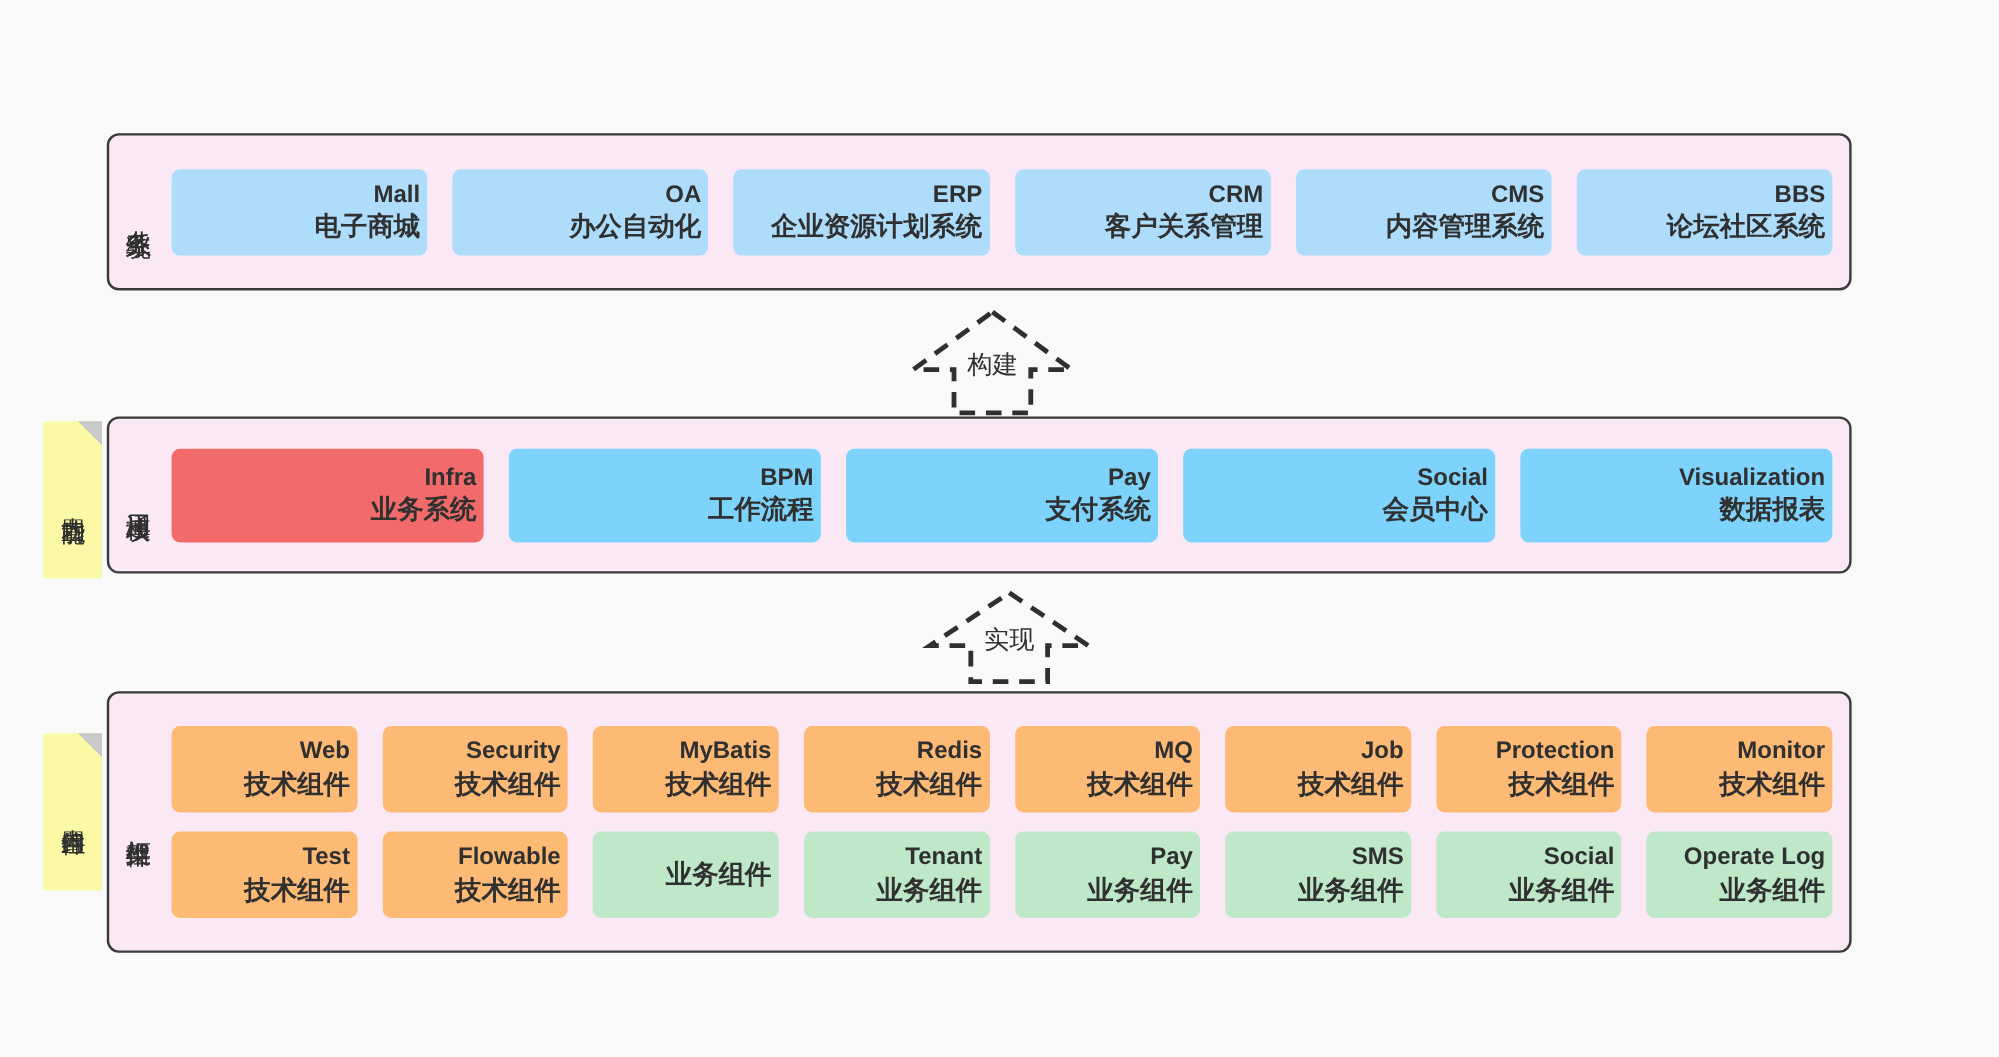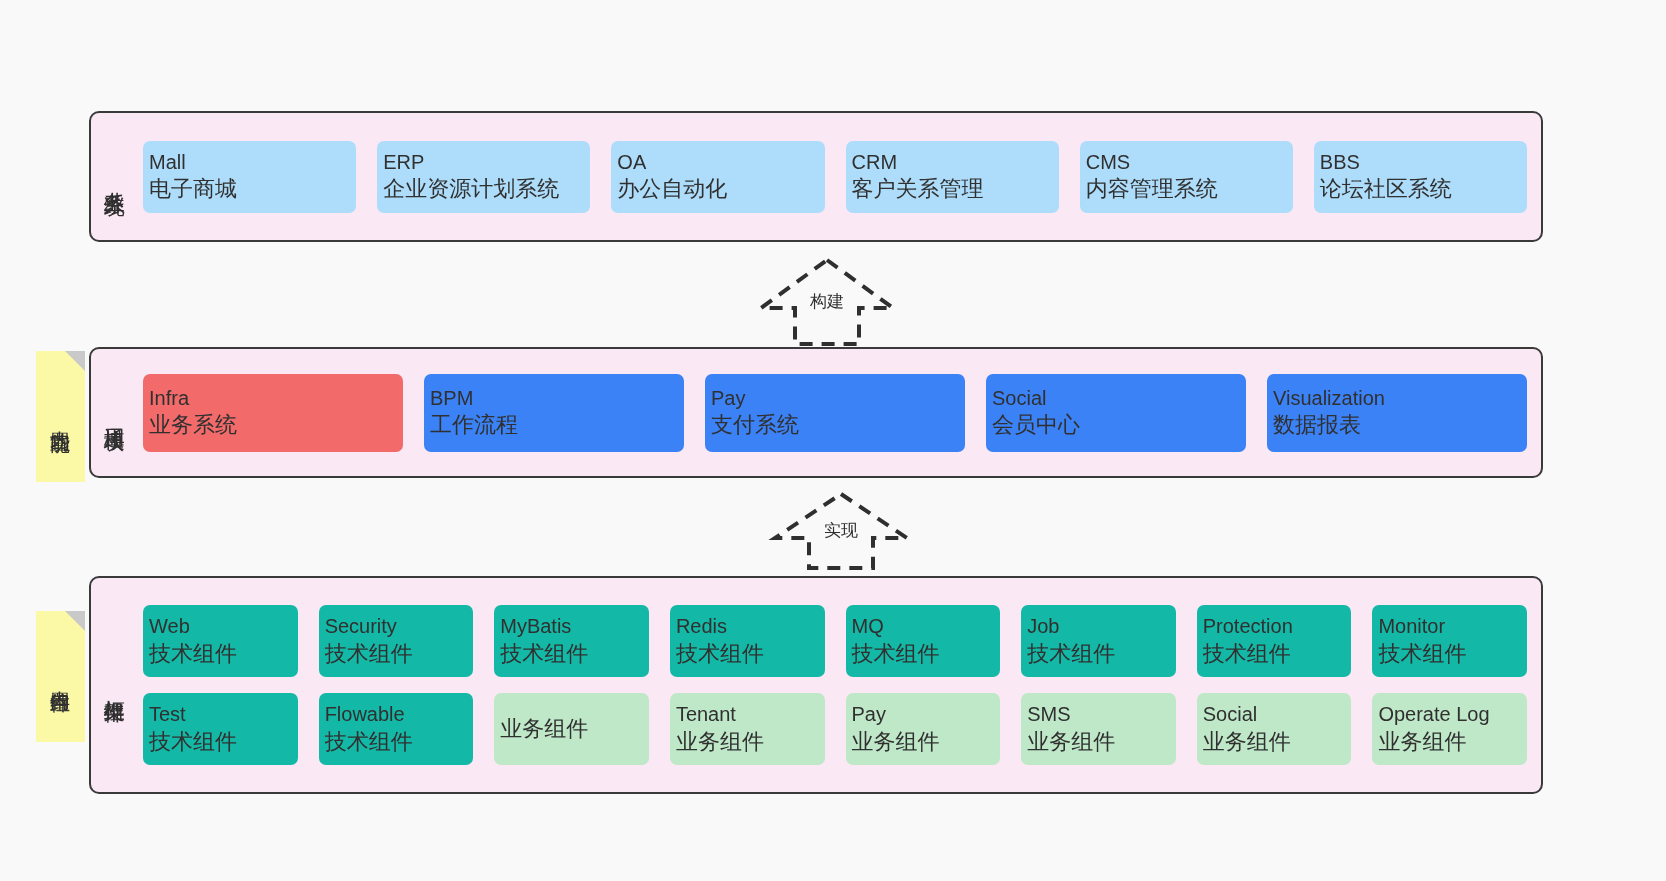--- a/index.html
+++ b/index.html
@@ -49,36 +49,37 @@
   .row{
     display:flex;
     gap:21px;
     justify-content:space-between;
   }
   .card{
     flex:1 1 0;
     border-radius:7px;
     display:flex;
     flex-direction:column;
-    align-items:flex-start;
+    align-items:flex-end;
     justify-content:center;
     text-align:center;
     line-height:1.28;
     box-sizing:border-box;
     padding:4px 6px;
     user-select:none;
+    font-weight:bold;
   }
   .card .en{font-size:20px;color:#303030;}
   .card .cn{font-size:22px;color:#303030;}
 
   
   .c-blue   {background:#aeddfb;}
   .c-red    {background:#f26a6a;}
-  .c-pink   {background:#3b82f6;}
-  .c-green  {background:#14b8a6;}
+  .c-pink   {background:#7dd3fc;}
+  .c-green  {background:#fdba74;}
   .c-lgreen {background:#bfe8c8;}
 
   
   #layer-business{left:89px;top:111px;width:1454px;height:131px;}
   #layer-business .card{height:72px;}
 
   #layer-module{left:89px;top:347px;width:1454px;height:131px;}
   #layer-module .card{height:78px;}
 
   #layer-framework{left:89px;top:576px;width:1454px;height:218px;}
@@ -112,21 +113,21 @@
   #note-module{left:36px;top:351px;height:131px;}
   #note-framework{left:36px;top:611px;height:131px;}
 
   
   .arrow{position:absolute;width:auto;height:auto;}
   .arrow svg{display:block;overflow:visible;}
   .arrow .lbl{
     position:absolute;
     left:0;right:0;
     text-align:center;
-    font-size:17px;
+    font-size:21px;
     color:#303030;
     user-select:none;
     pointer-events:none;
   }
   #arrow-build{left:757px;top:256px;width:140px;height:90px;}
   #arrow-build .lbl{top:34px;}
   #arrow-impl{left:771px;top:490px;width:140px;height:80px;}
   #arrow-impl .lbl{top:29px;}
 </style>
 </head>
@@ -136,26 +137,26 @@
 
   <div class="layer" id="layer-business">
     <div class="layer-title">业务系统</div>
     <div class="layer-body">
       <div class="row">
         <div class="card c-blue">
           <div class="en">Mall</div>
           <div class="cn">电子商城</div>
         </div>
         <div class="card c-blue">
+          <div class="en">OA</div>
+          <div class="cn">办公自动化</div>
+        </div>
+        <div class="card c-blue">
           <div class="en">ERP</div>
           <div class="cn">企业资源计划系统</div>
-        </div>
-        <div class="card c-blue">
-          <div class="en">OA</div>
-          <div class="cn">办公自动化</div>
         </div>
         <div class="card c-blue">
           <div class="en">CRM</div>
           <div class="cn">客户关系管理</div>
         </div>
         <div class="card c-blue">
           <div class="en">CMS</div>
           <div class="cn">内容管理系统</div>
         </div>
         <div class="card c-blue">

